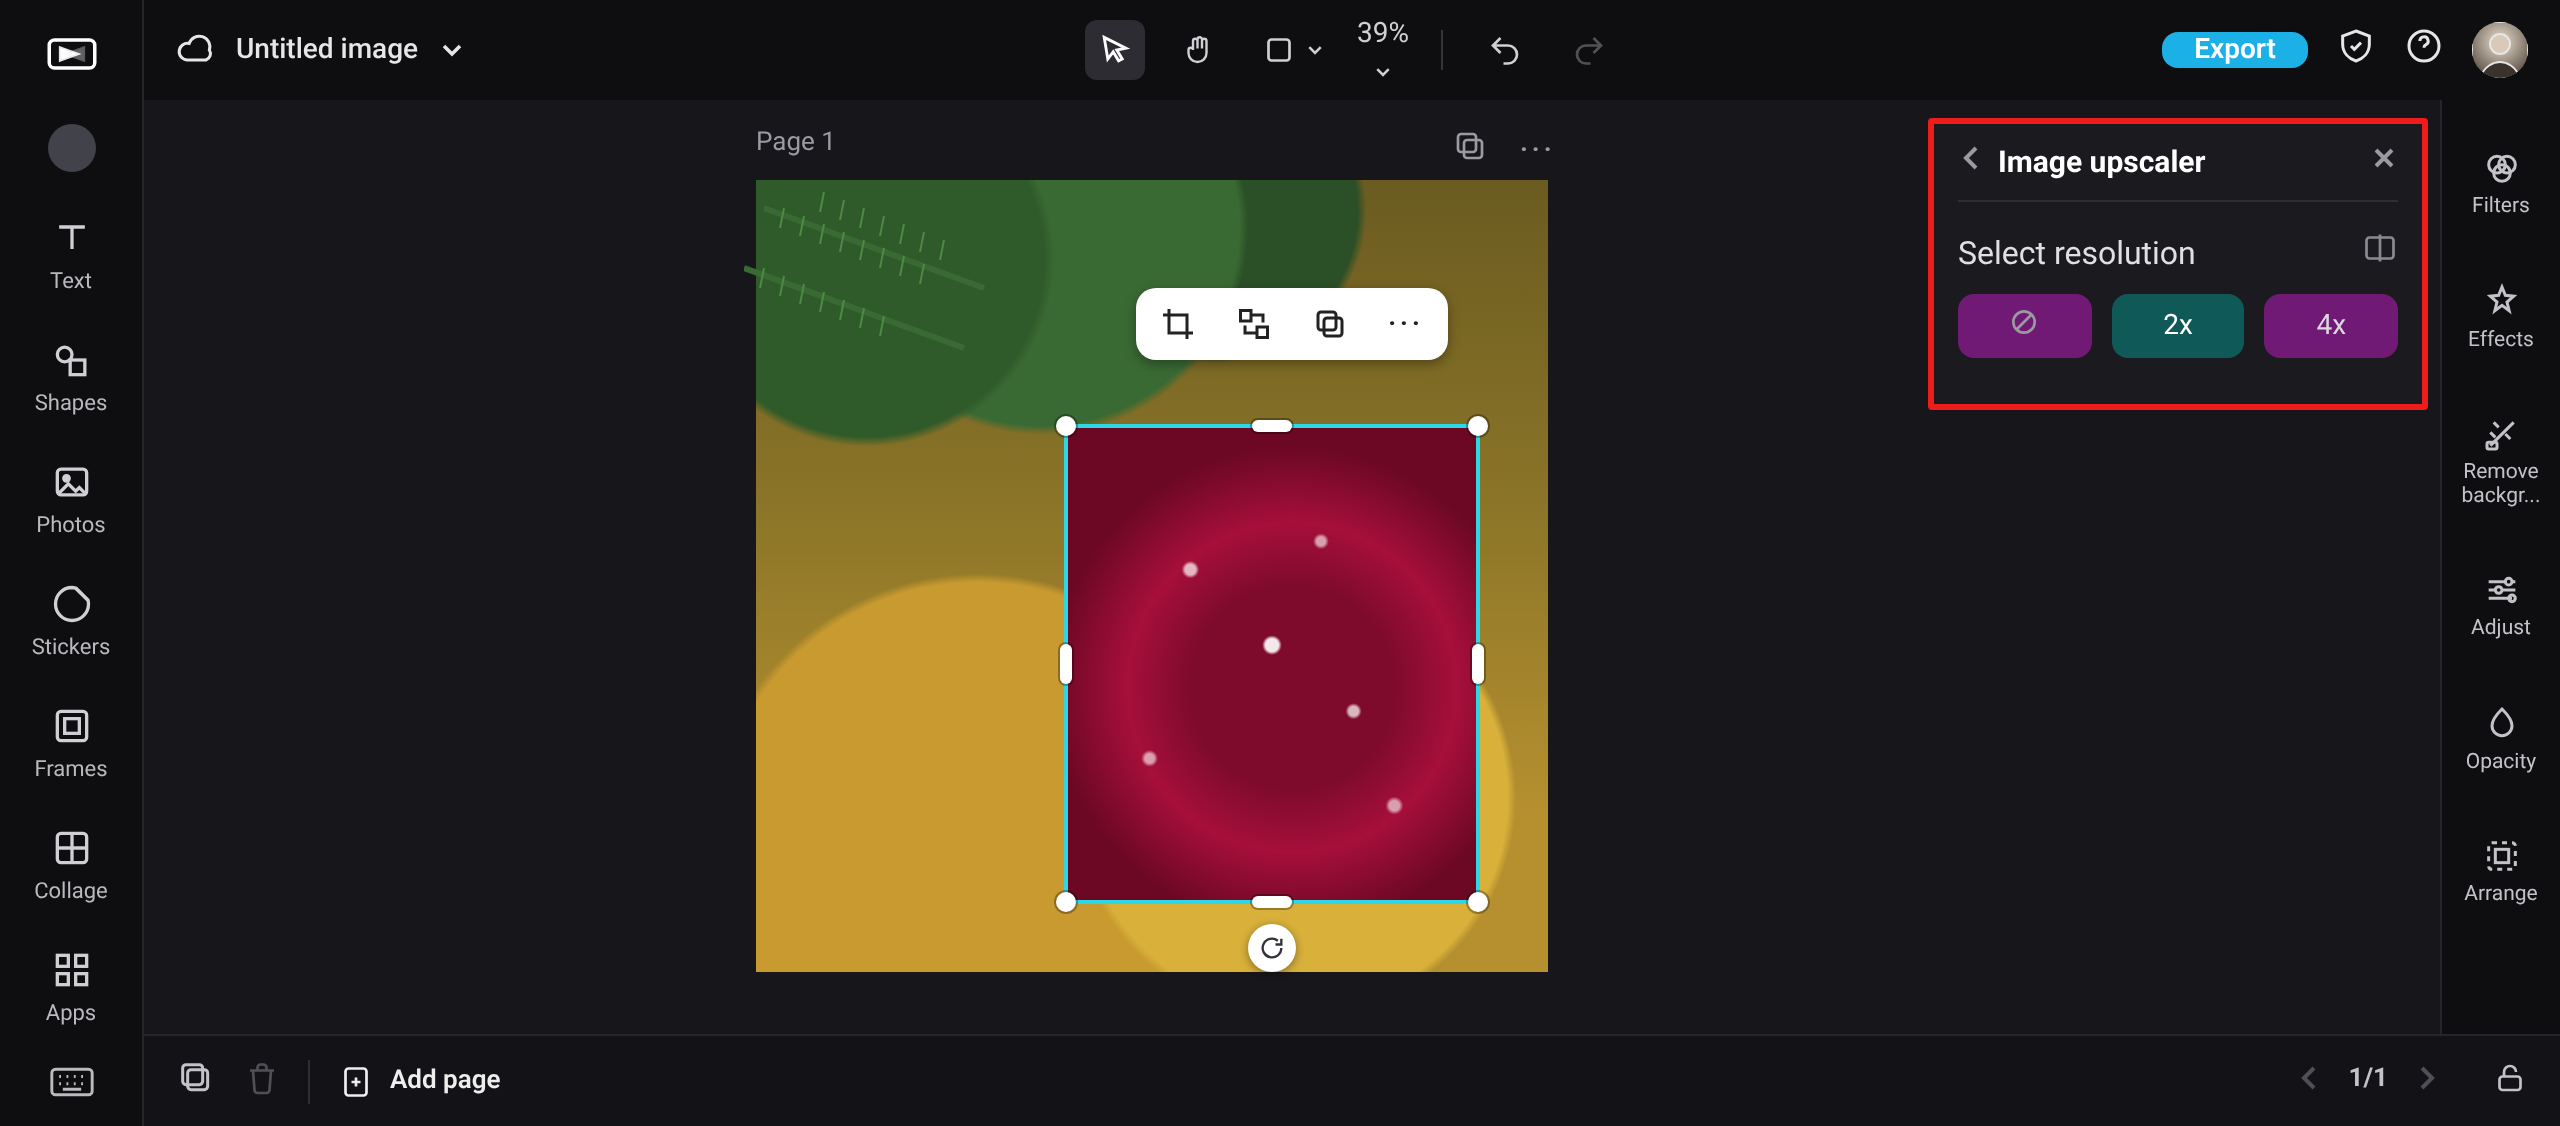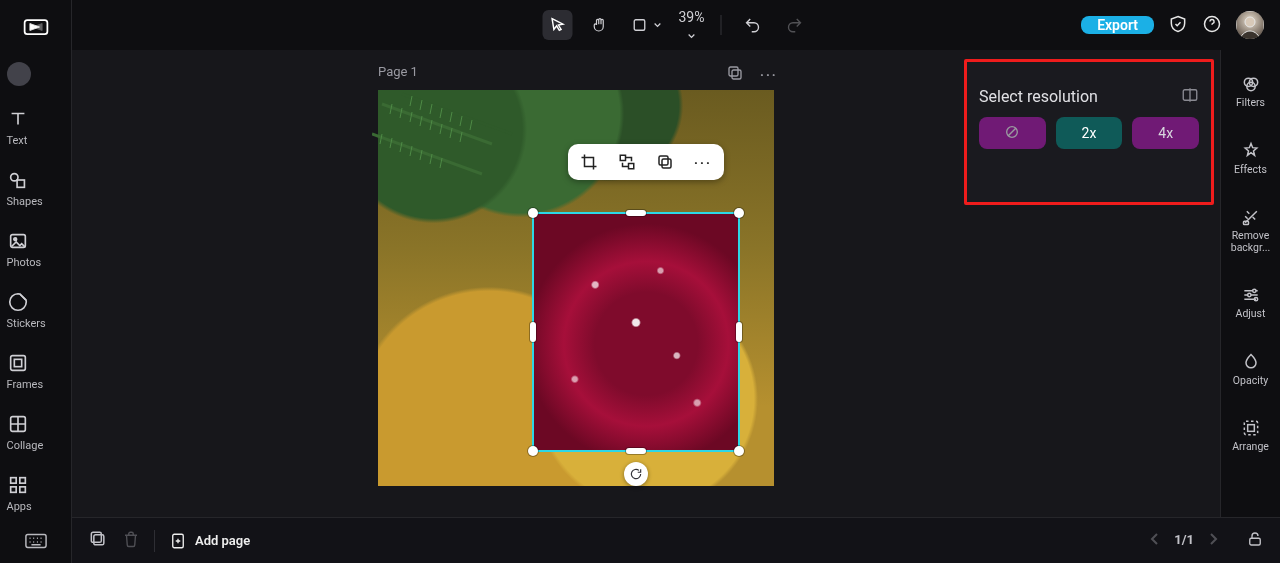--- a/index.html
+++ b/index.html
@@ -20,21 +20,21 @@
     border-right: 1px solid #26262a;
     display: flex; flex-direction: column; align-items: center;
     padding-top: 10px;
   }
   .brand {
     width: 34px; height: 34px; margin-bottom: 18px;
     display: flex; align-items: center; justify-content: center;
   }
   .brand svg { width: 28px; height: 28px; }
   .side-item {
-    width: 58px; display: flex; flex-direction: column; align-items: flex-start;
+    width: 58px; display: flex; flex-direction: column; align-items: center;
     gap: 4px; color: #b9b9be; font-size: 11px; margin-bottom: 22px;
     cursor: pointer;
   }
   .side-item .icon { width: 22px; height: 22px; color: #cfcfd4; }
   .side-item.disabled-circle .placeholder-circle {
     width: 24px; height: 24px; border-radius: 50%; background: #42424a;
   }
   .left-expander {
     position: absolute; left: 72px; top: 272px;
     width: 10px; height: 32px;
@@ -302,20 +302,29 @@
       </svg>
   </div>
 </div>
 <div class="left-expander">
   <svg width="8" height="14" viewBox="0 0 8 14" fill="none">
       <path d="M2 2l4 5-4 5" stroke-width="1.6"></path>
     </svg>
 </div>
 
 <div class="top-bar">
+  <div class="doc-block">
+    <svg width="20" height="20" viewBox="0 0 24 24" fill="none" stroke-width="1.8">
+        <path d="M7 18a5 5 0 1 1 .9-9.9A6 6 0 0 1 20 12a4 4 0 0 1-2 6H7z"></path>
+      </svg>
+    <span class="doc-title">Untitled image</span>
+    <svg width="14" height="14" viewBox="0 0 14 14" fill="none">
+        <path d="M3 5l4 4 4-4" stroke-width="1.8"></path>
+      </svg>
+  </div>
 
   <div class="top-center">
     <div class="tool-btn active">
       <svg width="18" height="18" viewBox="0 0 20 20" fill="none">
           <path d="M4 3l12 6-5 1 3 5-2 1-3-5-3 4z" stroke-width="1.6"></path>
         </svg>
     </div>
     <div class="tool-btn">
       <svg width="18" height="18" viewBox="0 0 24 24" fill="none">
           <path d="M8 12V6a1.5 1.5 0 1 1 3 0v5V5a1.5 1.5 0 1 1 3 0v6V6a1.5 1.5 0 1 1 3 0v8a6 6 0 0 1-12 0v-2a1.5 1.5 0 1 1 3 0" stroke-width="1.6"></path>
@@ -489,20 +498,35 @@
   <div class="rside-item">
     <span class="icon"><svg viewBox="0 0 24 24" fill="none" stroke-width="1.8">
           <rect x="4" y="4" width="16" height="16" rx="2" stroke-dasharray="3 3"></rect>
           <rect x="8" y="8" width="8" height="8"></rect>
         </svg></span>
     <span>Arrange</span>
   </div>
 </div>
 
 <div class="upscaler-panel">
+  <div class="upscaler-header">
+    <div class="left">
+      <span class="panel-back">
+        <svg width="14" height="14" viewBox="0 0 14 14" fill="none">
+            <path d="M9 2 4 7l5 5" stroke-width="2"></path>
+          </svg>
+      </span>
+      <span class="upscaler-title">Image upscaler</span>
+    </div>
+    <span class="panel-close">
+      <svg width="14" height="14" viewBox="0 0 14 14" fill="none">
+          <path d="M3 3l8 8M11 3l-8 8" stroke-width="2"></path>
+        </svg>
+    </span>
+  </div>
   <div class="panel-label-row">
     <span class="panel-label">Select resolution</span>
     <span class="slider-icon">
       <svg width="18" height="18" viewBox="0 0 24 24" fill="none">
           <rect x="3" y="5" width="18" height="14" rx="2" stroke-width="1.8"></rect>
           <path d="M12 3v18" stroke-width="1.8"></path>
         </svg>
     </span>
   </div>
   <div class="resolution-row">

